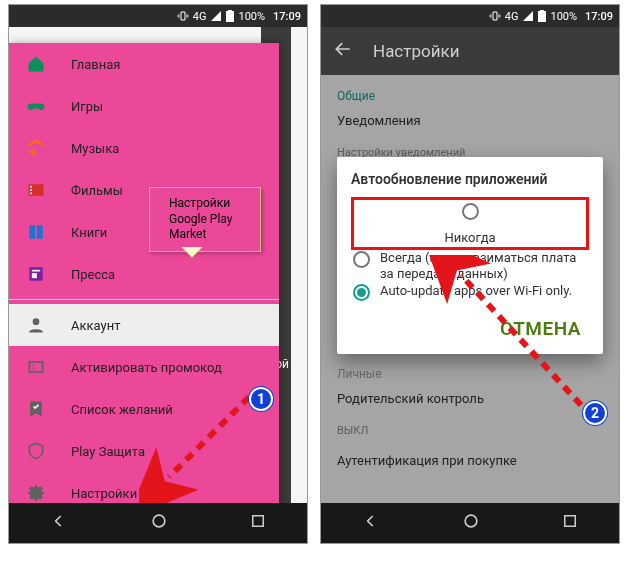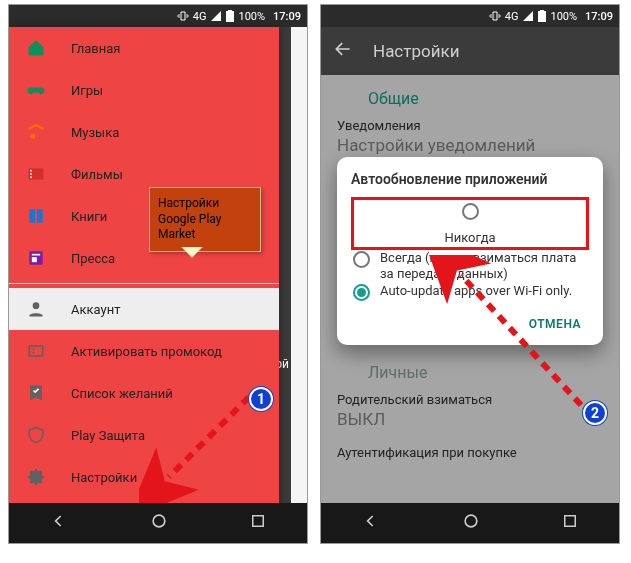--- a/index.html
+++ b/index.html
@@ -13,50 +13,50 @@
   .statusbar { height: 22px; background: #2b2b2b; color: #fff; display: flex; align-items: center; justify-content: flex-end; padding: 0 6px; font-size: 11px; gap: 4px; }
   .statusbar .sb-ico { display: inline-flex; align-items: center; justify-content: center; }
   .statusbar .time { margin-left: 4px; font-weight: 500; }
 
   
   .navbar { position: absolute; bottom: 0; left: 0; right: 0; height: 40px; background: #181818; display: flex; align-items: center; justify-content: space-around; }
   .navbar .nav-btn { color: #ccc; }
 
   
   .left-content { position: relative; background: #f5f5f5; height: 478px; }
-  .drawer { position: absolute; left: 0; top: 0; width: 270px; height: 478px; background: #ef4444; box-shadow: 2px 0 8px rgba(0,0,0,.3); overflow-y: hidden; }
+  .drawer { position: absolute; left: 0; top: 16px; width: 270px; height: 478px; background: #ec4899; box-shadow: 2px 0 8px rgba(0,0,0,.3); overflow-y: hidden; }
   .drawer-item { display: flex; align-items: center; height: 42px; padding: 0 16px; gap: 24px; font-size: 13px; color: #222; }
   .drawer-item.selected { background: #eeeeee; }
   .drawer-ico { width: 22px; display: flex; align-items: center; justify-content: center; }
   .right-strip { position: absolute; right: 16px; top: 0; width: 30px; height: 478px; background: #3b3b3b; }
   .right-strip-text { position: absolute; top: 330px; right: 2px; color: #fff; font-size: 12px; }
 
   
-  .callout { position: absolute; left: 140px; top: 160px; width: 112px; background: #c2410c; border: 1px solid #c9bd79; padding: 8px 8px; font-size: 12px; line-height: 1.3; box-shadow: 2px 2px 4px rgba(0,0,0,.25); }
+  .callout { position: absolute; left: 140px; top: 160px; width: 112px; background: #ec4899; border: 1px solid #c9bd79; padding: 8px 19px; font-size: 12px; line-height: 1.3; box-shadow: 2px 2px 4px rgba(0,0,0,.25); }
   .callout::after { content: ""; position: absolute; bottom: -16px; left: 32px; border: 10px solid transparent; border-top-color: #fff7cc; }
   .callout::before { content: ""; position: absolute; bottom: -18px; left: 31px; border: 11px solid transparent; border-top-color: #c9bd79; }
 
   
   .appbar { height: 48px; background: #3b3b3b; color: #cfcfcf; display: flex; align-items: center; padding: 0 12px; gap: 20px; font-size: 17px; }
   .right-body { background: #f3f3f3; height: 430px; padding: 6px 0; font-size: 13px; color: #333; position: relative; }
-  .sect-head { color: #159e8d; font-size: 16px; padding: 8px 16px 4px; margin-left: 31px; }
+  .sect-head { color: #159e8d; font-size: 12px; padding: 8px 16px 4px; }
   .sect-head.muted { color: #8aa69f; }
   .setting { padding: 6px 16px 10px; }
-  .setting .sub { color: #888; font-size: 17px; margin-top: 2px; }
+  .setting .sub { color: #888; font-size: 11px; margin-top: 18px; }
 
   .scrim { position: absolute; inset: 0; background: rgba(0,0,0,.32); display: flex; align-items: center; justify-content: center; }
-  .dialog { width: 266px; background: #fff; border-radius: 10px; box-shadow: 0 8px 20px rgba(0,0,0,.4); padding: 14px 14px 8px; }
+  .dialog { width: 266px; background: #fff; border-radius: 2px; box-shadow: 0 8px 20px rgba(0,0,0,.4); padding: 14px 14px 8px; }
   .dialog-title { font-size: 14px; font-weight: 600; margin-bottom: 10px; }
   .radio-row { display: flex; align-items: flex-start; gap: 10px; padding: 0 2px; font-size: 13px; line-height: 1.25; }
   .radio { width: 17px; height: 17px; border: 2px solid #777; border-radius: 50%; flex: 0 0 auto; margin-top: 1px; position: relative; }
   .radio.checked { border-color: #159e8d; }
   .radio.checked::after { content: ""; position: absolute; inset: 2px; background: #159e8d; border-radius: 50%; }
   .red-box { border: 3px solid #e11; padding: 2px 4px; display: flex; align-items: center; gap: 10px; flex-direction: column; }
   .dialog-actions { text-align: right; padding-top: 10px; }
-  .dialog-btn { color: #0f766e; font-weight: 600; font-size: 12px; letter-spacing: .5px; padding: 6px 8px; display: inline-block; }
+  .dialog-btn { color: #4d7c0f; font-weight: 600; font-size: 19px; letter-spacing: .5px; padding: 6px 8px; display: inline-block; }
 
   
   .badge { position: absolute; width: 24px; height: 24px; border-radius: 50%; background: #1040d8; border: 2px solid #fff; box-shadow: 0 0 0 1px #1040d8; color: #fff; font-weight: 700; font-size: 14px; display: flex; align-items: center; justify-content: center; }
   .arrow-svg { position: absolute; pointer-events: none; }
 </style>
 </head>
 <body>
 
 <div class="canvas">
 
@@ -253,21 +253,21 @@
       <div class="sect-head">Общие</div>
       <div class="setting">
         <div>Уведомления</div>
         <div class="sub">Настройки уведомлений</div>
       </div>
 
       <div style="height:190px"></div>
 
       <div class="sect-head muted">Личные</div>
       <div class="setting">
-        <div>Родительский взиматься</div>
+        <div>Родительский контроль</div>
         <div class="sub">ВЫКЛ</div>
       </div>
       <div class="setting">
         <div>Аутентификация при покупке</div>
       </div>
 
       <div class="scrim" style="align-items:flex-start; padding-top:82px;">
         <div class="dialog">
           <div class="dialog-title">Автообновление приложений</div>
 

